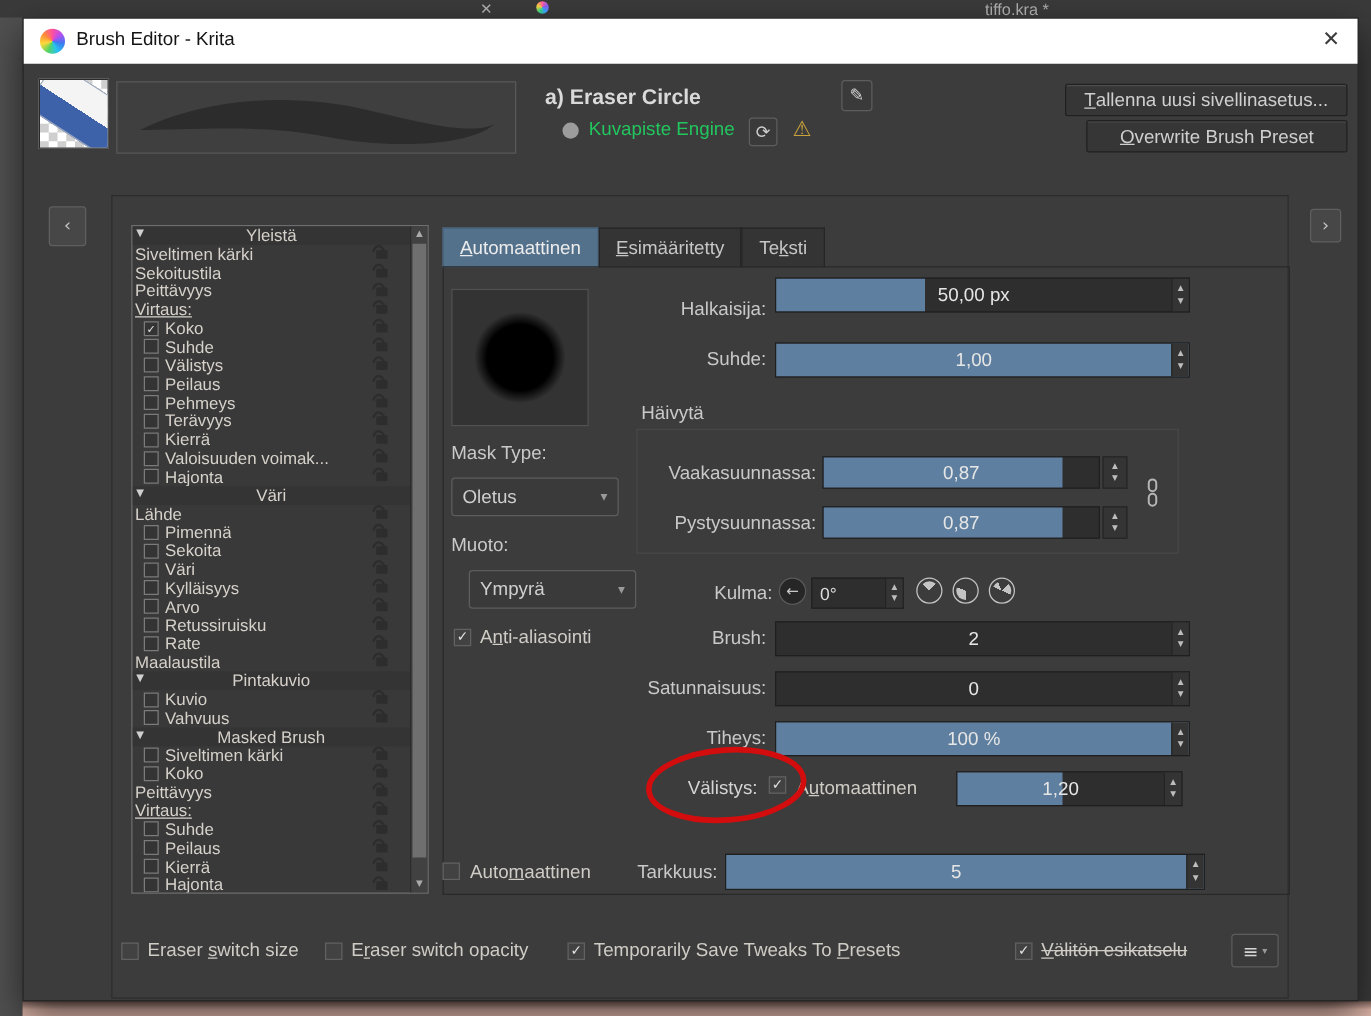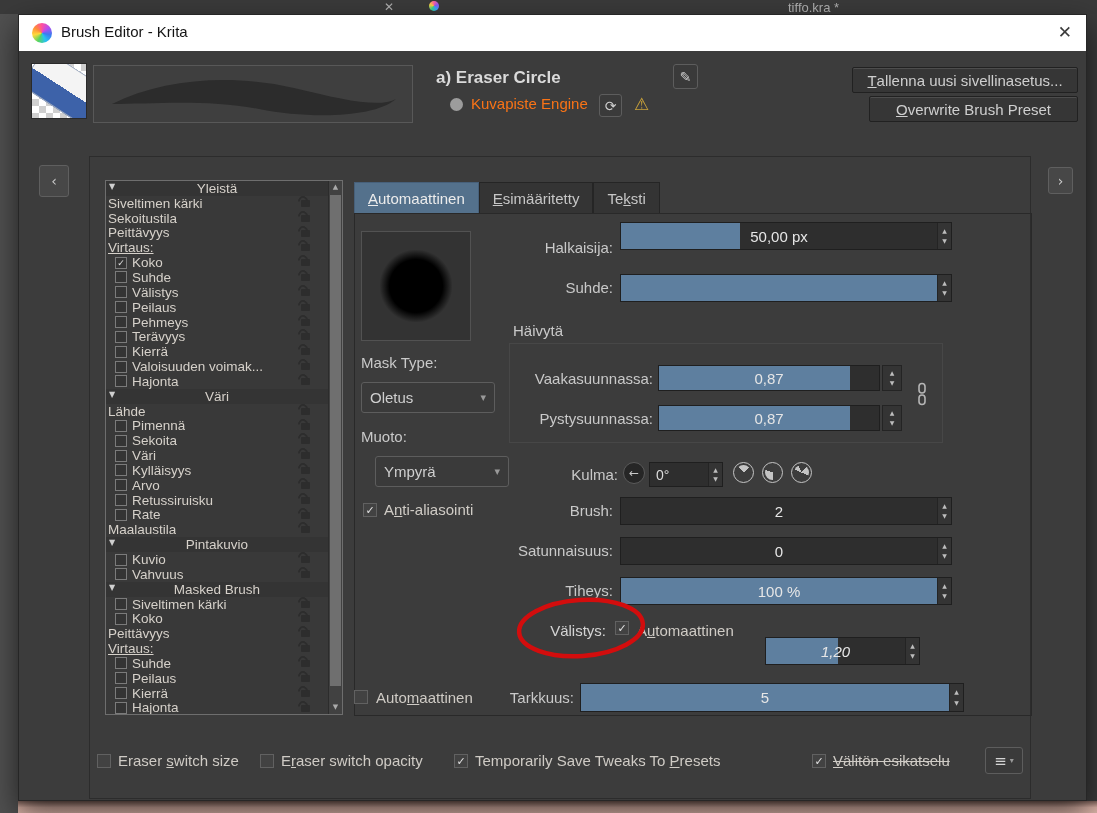--- a/index.html
+++ b/index.html
@@ -27,21 +27,21 @@
   
   .thumb{left:12px;top:48px;width:56px;height:56px;overflow:hidden;border:1px solid #2a2a2a;
       background:#fff;background-image:conic-gradient(#cfcfcf 0 25%,#fff 0 50%,#cfcfcf 0 75%,#fff 0);background-size:14px 14px;}
   .thumb .eraser{position:absolute;left:-6px;top:2px;width:78px;height:44px;transform:rotate(33deg);transform-origin:50% 50%;
       background:linear-gradient(#f4f4f4 0 52%,#3d62a9 52% 100%);box-shadow:0 0 0 1px #9aa7bd inset;}
   #stroke-box{left:74px;top:50px;width:320px;height:58px;background:#3f3f3f;border:1px solid #585858;}
   #preset-name{left:417px;top:53px;font-size:17px;font-weight:bold;color:#dadada;}
   #edit-btn{left:654px;top:49px;width:25px;height:25px;background:#3a3a3a;border:1px solid #5d5d5d;border-radius:3px;
       color:#cfcfcf;font-size:14px;display:flex;align-items:center;justify-content:center;}
   #engine-dot{left:431px;top:83px;width:13px;height:13px;border-radius:50%;background:#9c9c9c;}
-  #engine-name{left:452px;top:80px;font-size:15px;color:#f97316;}
+  #engine-name{left:452px;top:80px;font-size:15px;color:#22c55e;}
   #reload-btn{left:580px;top:79px;width:23px;height:23px;background:#3a3a3a;border:1px solid #5d5d5d;border-radius:3px;
       color:#cfcfcf;font-size:14px;display:flex;align-items:center;justify-content:center;}
   #warning-ic{left:615px;top:79px;font-size:17px;color:#c9a23a;}
   .hbtn{background:#363636;border:1px solid #212121;box-shadow:inset 0 1px 0 #4d4d4d;border-radius:2px;
       color:#cfcfcf;font-size:15px;display:flex;align-items:center;justify-content:center;}
   #save-new-btn{left:833px;top:52px;width:226px;height:26px;}
   #overwrite-btn{left:850px;top:81px;width:209px;height:26px;}
 
   .navbtn{background:#474747;border:1px solid #5f5f5f;border-radius:3px;color:#c9c9c9;
       display:flex;align-items:center;justify-content:center;font-size:14px;}
@@ -371,20 +371,21 @@
         <div class="abs flabel" style="left:60px;top:25px;width:198px;">Halkaisija:</div>
         <div class="abs slider" style="left:265px;top:8px;width:332px;height:28px;">
           <div class="fill" style="width: 36%;"></div>
           <div class="sval">50,00 px</div>
           <div class="spin"></div>
         </div>
 
         <div class="abs flabel" style="left:60px;top:65px;width:198px;">Suhde:</div>
         <div class="abs slider" style="left:265px;top:60px;width:332px;height:28px;">
           <div class="fill" style="width: 100%;"></div>
+          <div class="sval">1,00</div>
           <div class="spin"></div>
         </div>
 
         <div class="abs flabel-l" style="left:158px;top:108px;">Häivytä</div>
         <div class="abs" id="fade-frame"></div>
         <div class="abs flabel" style="left:140px;top:156px;width:158px;">Vaakasuunnassa:</div>
         <div class="abs slider" style="left:303px;top:151px;width:222px;height:26px;">
           <div class="fill" style="width: 87%;"></div>
           <div class="sval" style="right:0;">0,87</div>
         </div>
@@ -429,21 +430,21 @@
         <div class="abs flabel" style="left:60px;top:368px;width:198px;">Tiheys:</div>
         <div class="abs slider" style="left:265px;top:363px;width:332px;height:28px;">
           <div class="fill" style="width: 100%;"></div>
           <div class="sval">100 %</div>
           <div class="spin"></div>
         </div>
 
         <div class="abs flabel" style="left:138px;top:408px;width:113px;color:#d4d4d4;">Välistys:</div>
         <span class="abs cbx" style="left:260px;top:407px;">✓</span>
         <span class="abs" style="left:282px;top:408px;font-size:15px;">A<u>u</u>tomaattinen</span>
-        <div class="abs slider" style="left:410px;top:423px;width:155px;height:28px;font-style:italic;">
+        <div class="abs slider" style="left:410px;top:403px;width:181px;height:28px;">
           <div class="fill" style="width: 47%;"></div>
           <div class="sval">1,20</div>
           <div class="spin"></div>
         </div>
       </div>
 
       <span class="abs cbx" style="left:264px;top:533px;"></span>
       <span class="abs" style="left:286px;top:532px;font-size:15px;">Auto<u>m</u>aattinen</span>
       <div class="abs flabel" style="left:380px;top:532px;width:104px;">Tarkkuus:</div>
       <div class="abs slider" style="left:490px;top:526px;width:384px;height:29px;">

